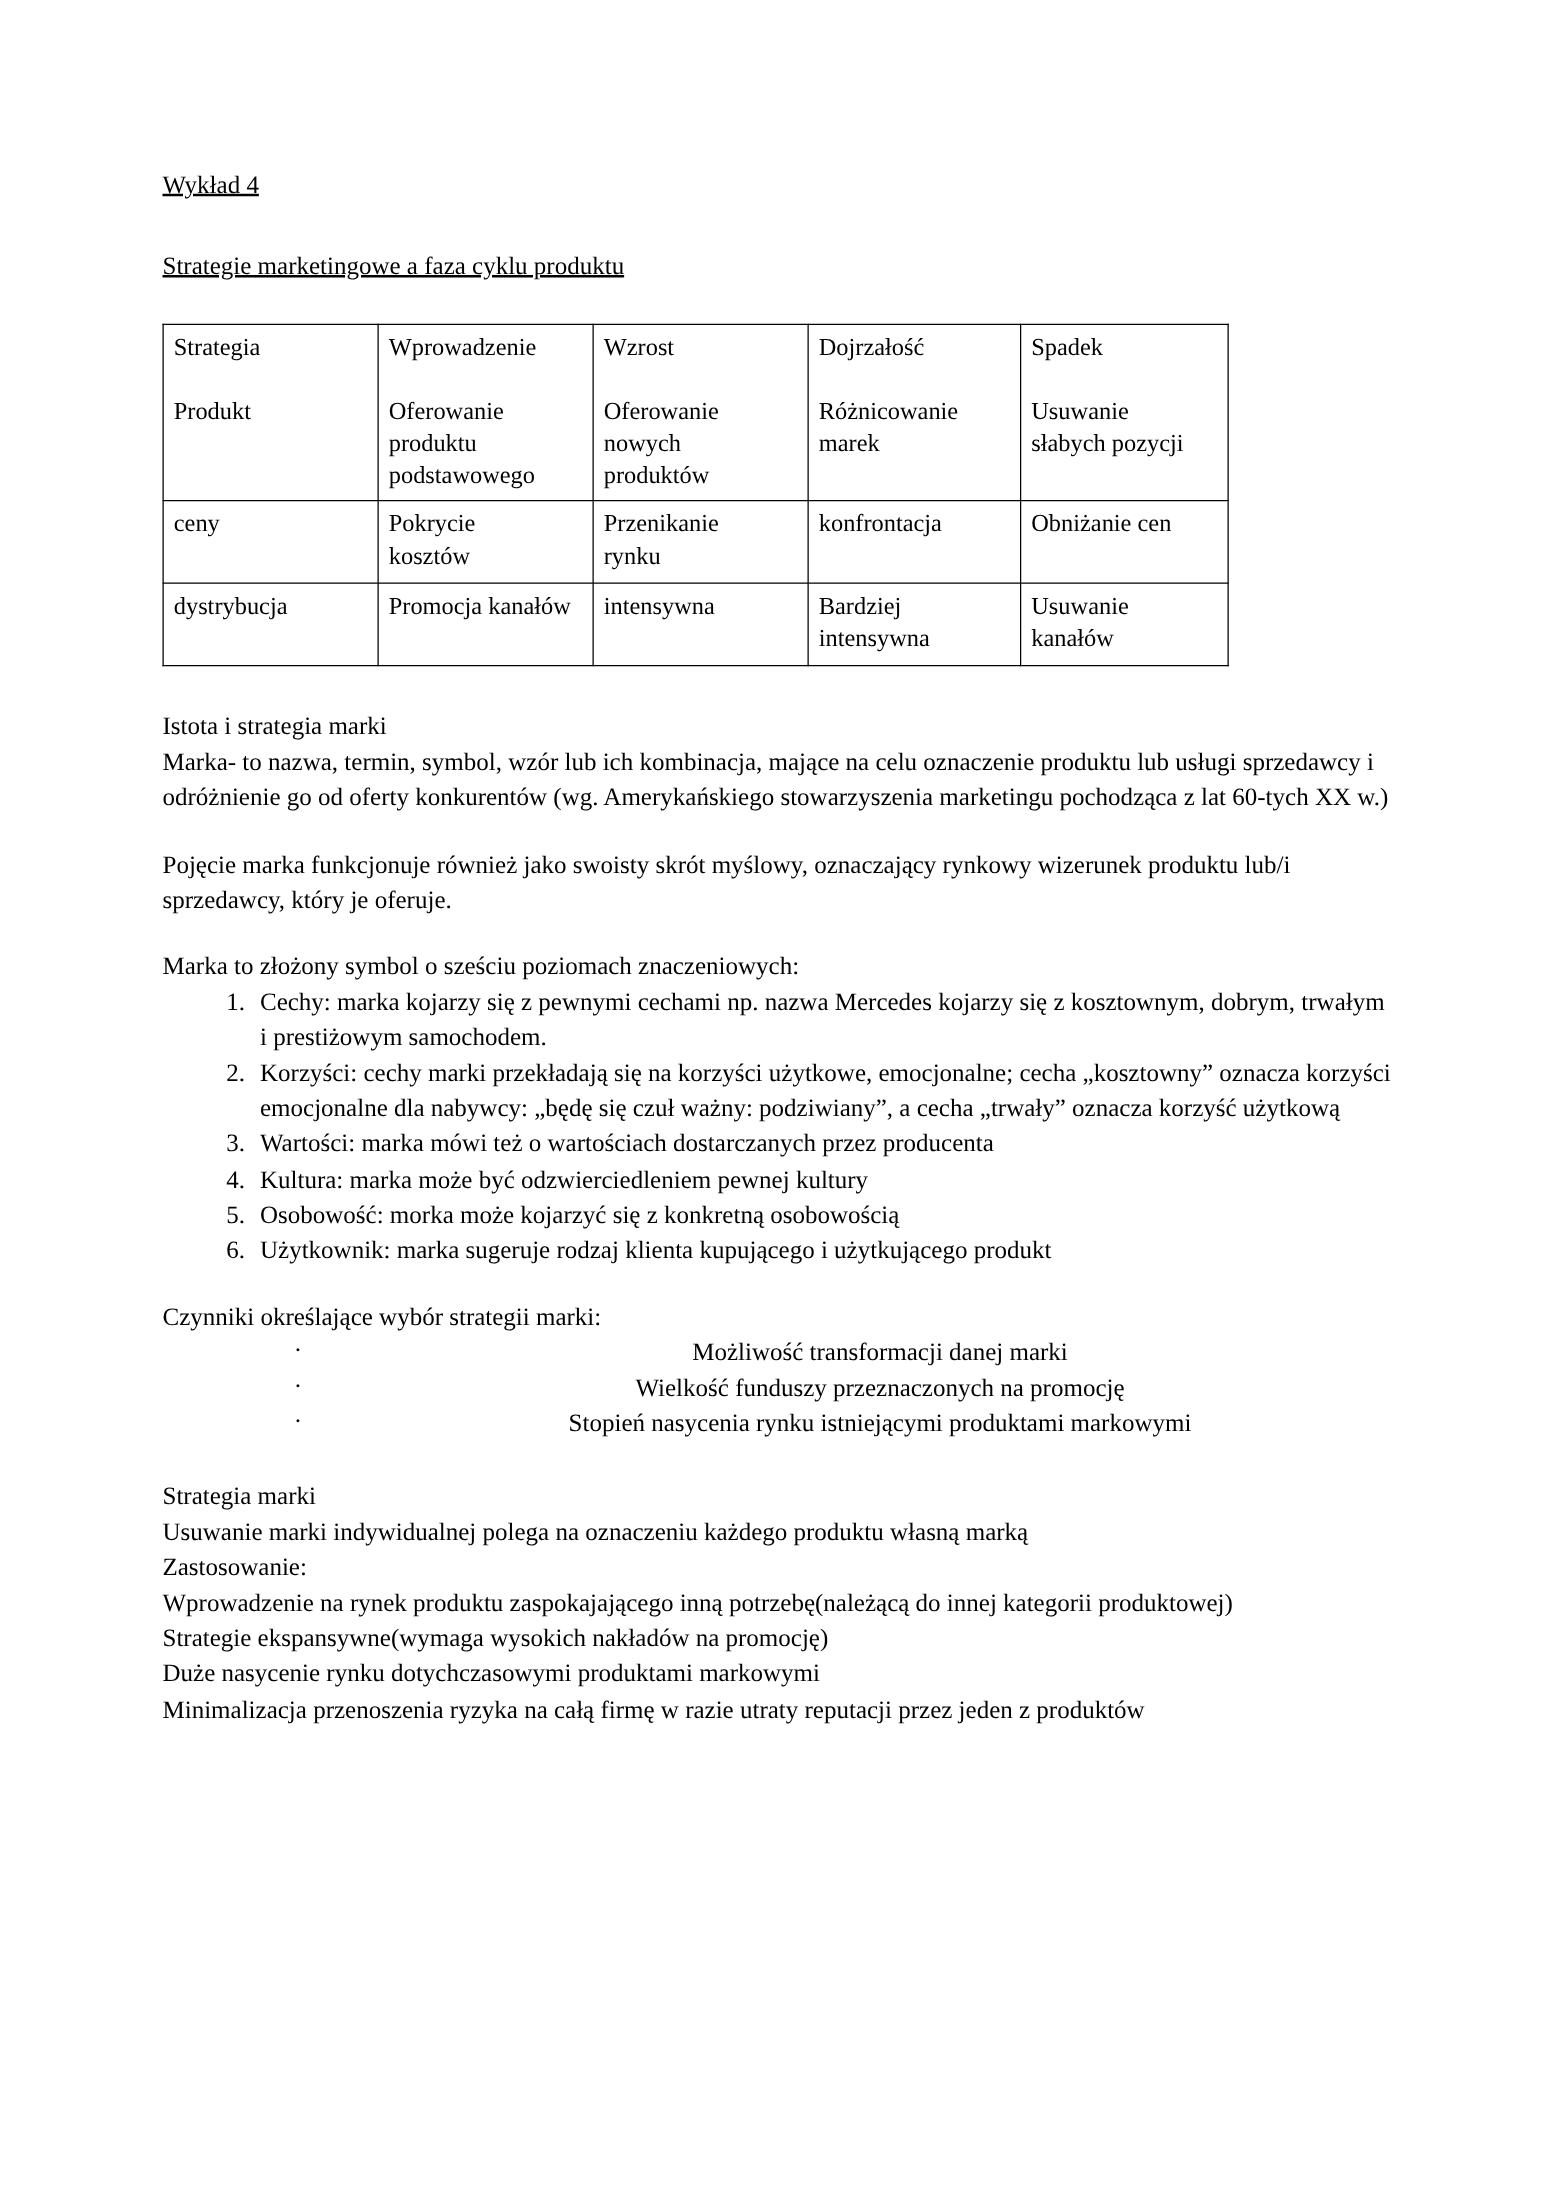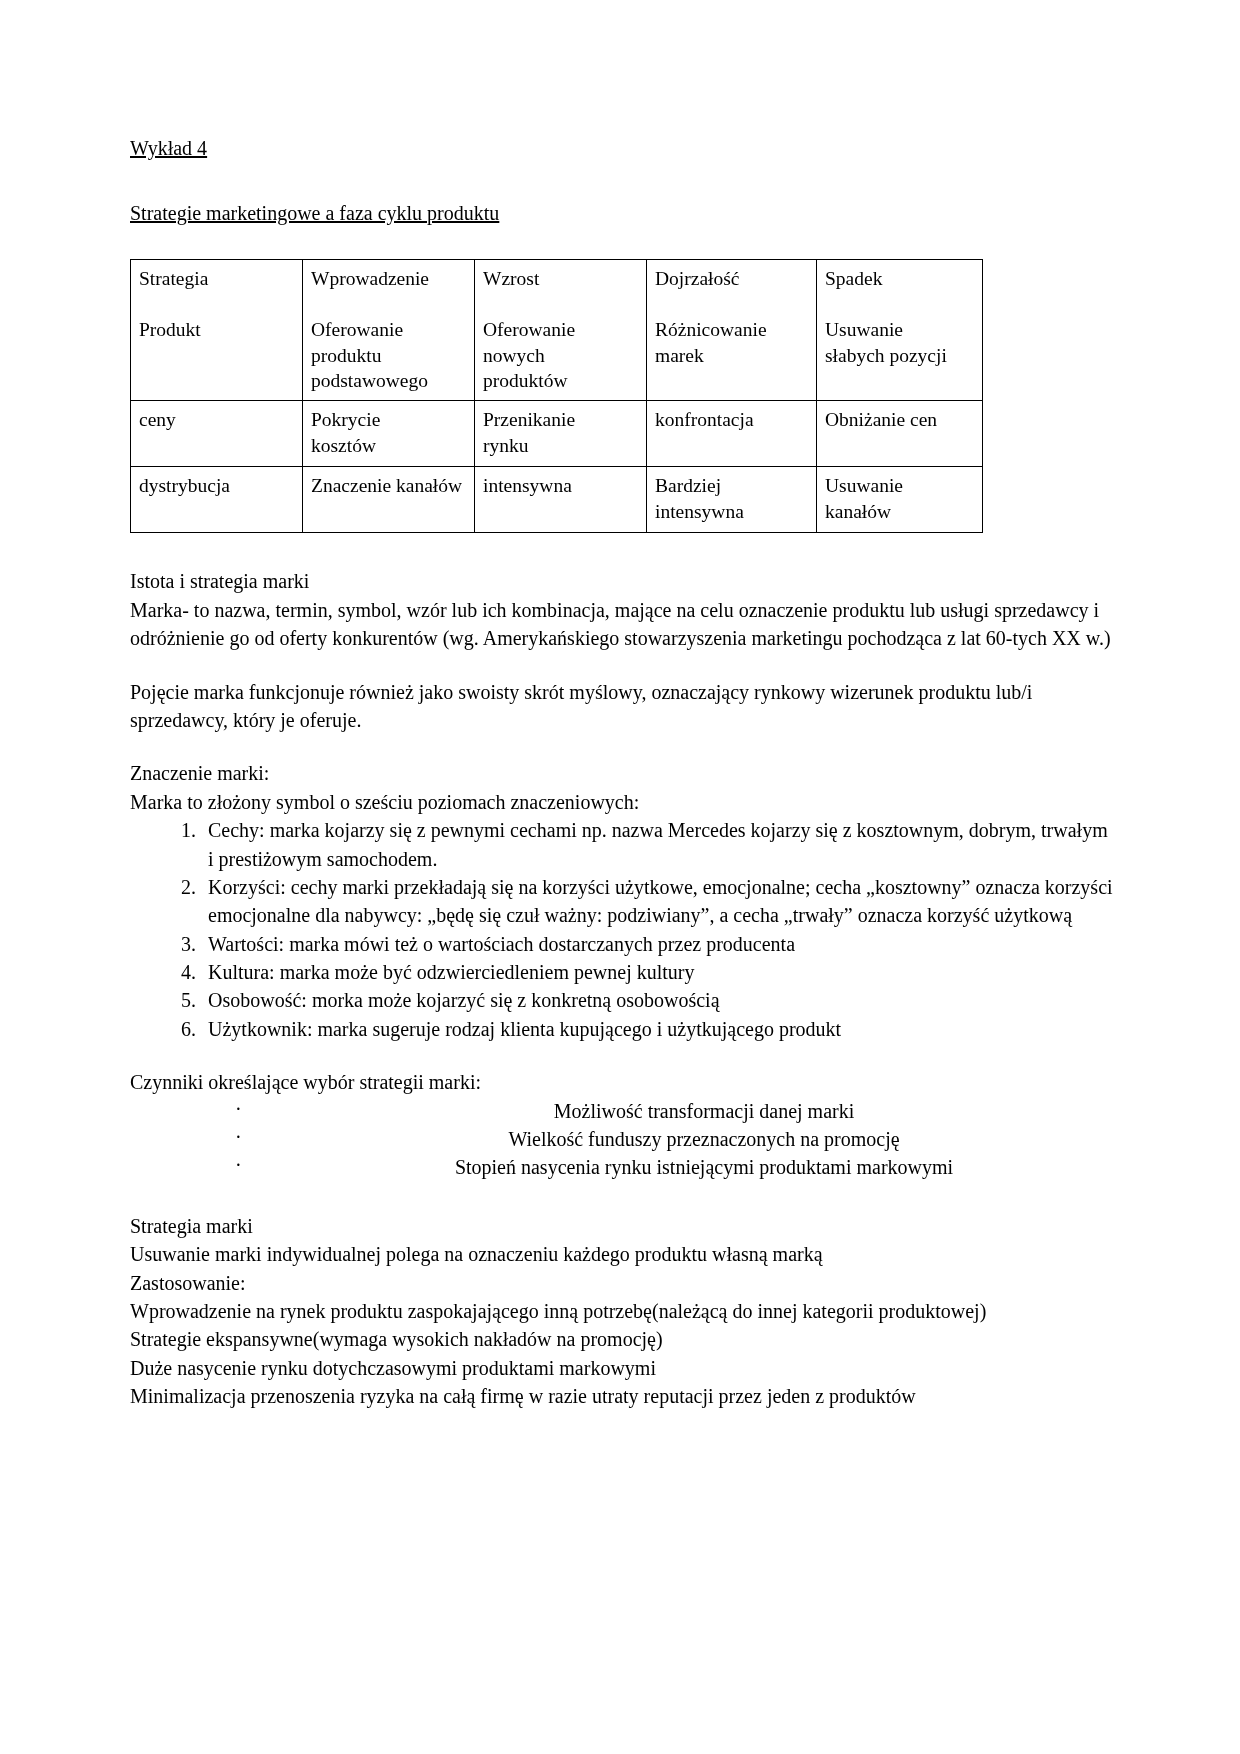--- a/index.html
+++ b/index.html
@@ -187,21 +187,21 @@
         <td>
             <span class="cell-only">Obniżanie cen</span>
           </td>
       </tr>
 
       <tr class="mid">
         <td>
             <span class="cell-only">dystrybucja</span>
           </td>
         <td>
-            <span class="cell-only">Znaczenie kanałów</span>
+            <span class="cell-only">Promocja kanałów</span>
           </td>
         <td>
             <span class="cell-only">intensywna</span>
           </td>
         <td>
             <span class="cell-only">Bardziej
 intensywna</span>
           </td>
         <td>
             <span class="cell-only">Usuwanie
@@ -214,21 +214,20 @@
 
   <div class="para">Istota i strategia marki</div>
   <div class="para">Marka- to nazwa, termin, symbol, wzór lub ich kombinacja, mające na celu oznaczenie produktu lub usługi sprzedawcy i odróżnienie go od oferty konkurentów (wg. Amerykańskiego stowarzyszenia marketingu pochodząca z lat 60-tych XX w.)</div>
 
   <div class="gap-md"></div>
 
   <div class="para">Pojęcie marka funkcjonuje również jako swoisty skrót myślowy, oznaczający rynkowy wizerunek produktu lub/i sprzedawcy, który je oferuje.</div>
 
   <div class="gap-md"></div>
 
-  <div class="para">Znaczenie marki:</div>
   <div class="para">Marka to złożony symbol o sześciu poziomach znaczeniowych:</div>
 
   <ol class="numlist">
     <li>Cechy: marka kojarzy się z pewnymi cechami np. nazwa Mercedes kojarzy się z kosztownym, dobrym, trwałym i prestiżowym samochodem.</li>
     <li>Korzyści: cechy marki przekładają  się na korzyści użytkowe, emocjonalne; cecha „kosztowny” oznacza korzyści emocjonalne dla nabywcy: „będę się czuł ważny: podziwiany”, a cecha „trwały” oznacza korzyść użytkową</li>
     <li>Wartości: marka mówi też o wartościach dostarczanych przez producenta</li>
     <li>Kultura: marka może być odzwierciedleniem pewnej kultury</li>
     <li>Osobowość: morka może kojarzyć się z konkretną osobowością</li>
     <li>Użytkownik: marka sugeruje rodzaj klienta kupującego i użytkującego produkt</li>
   </ol>

